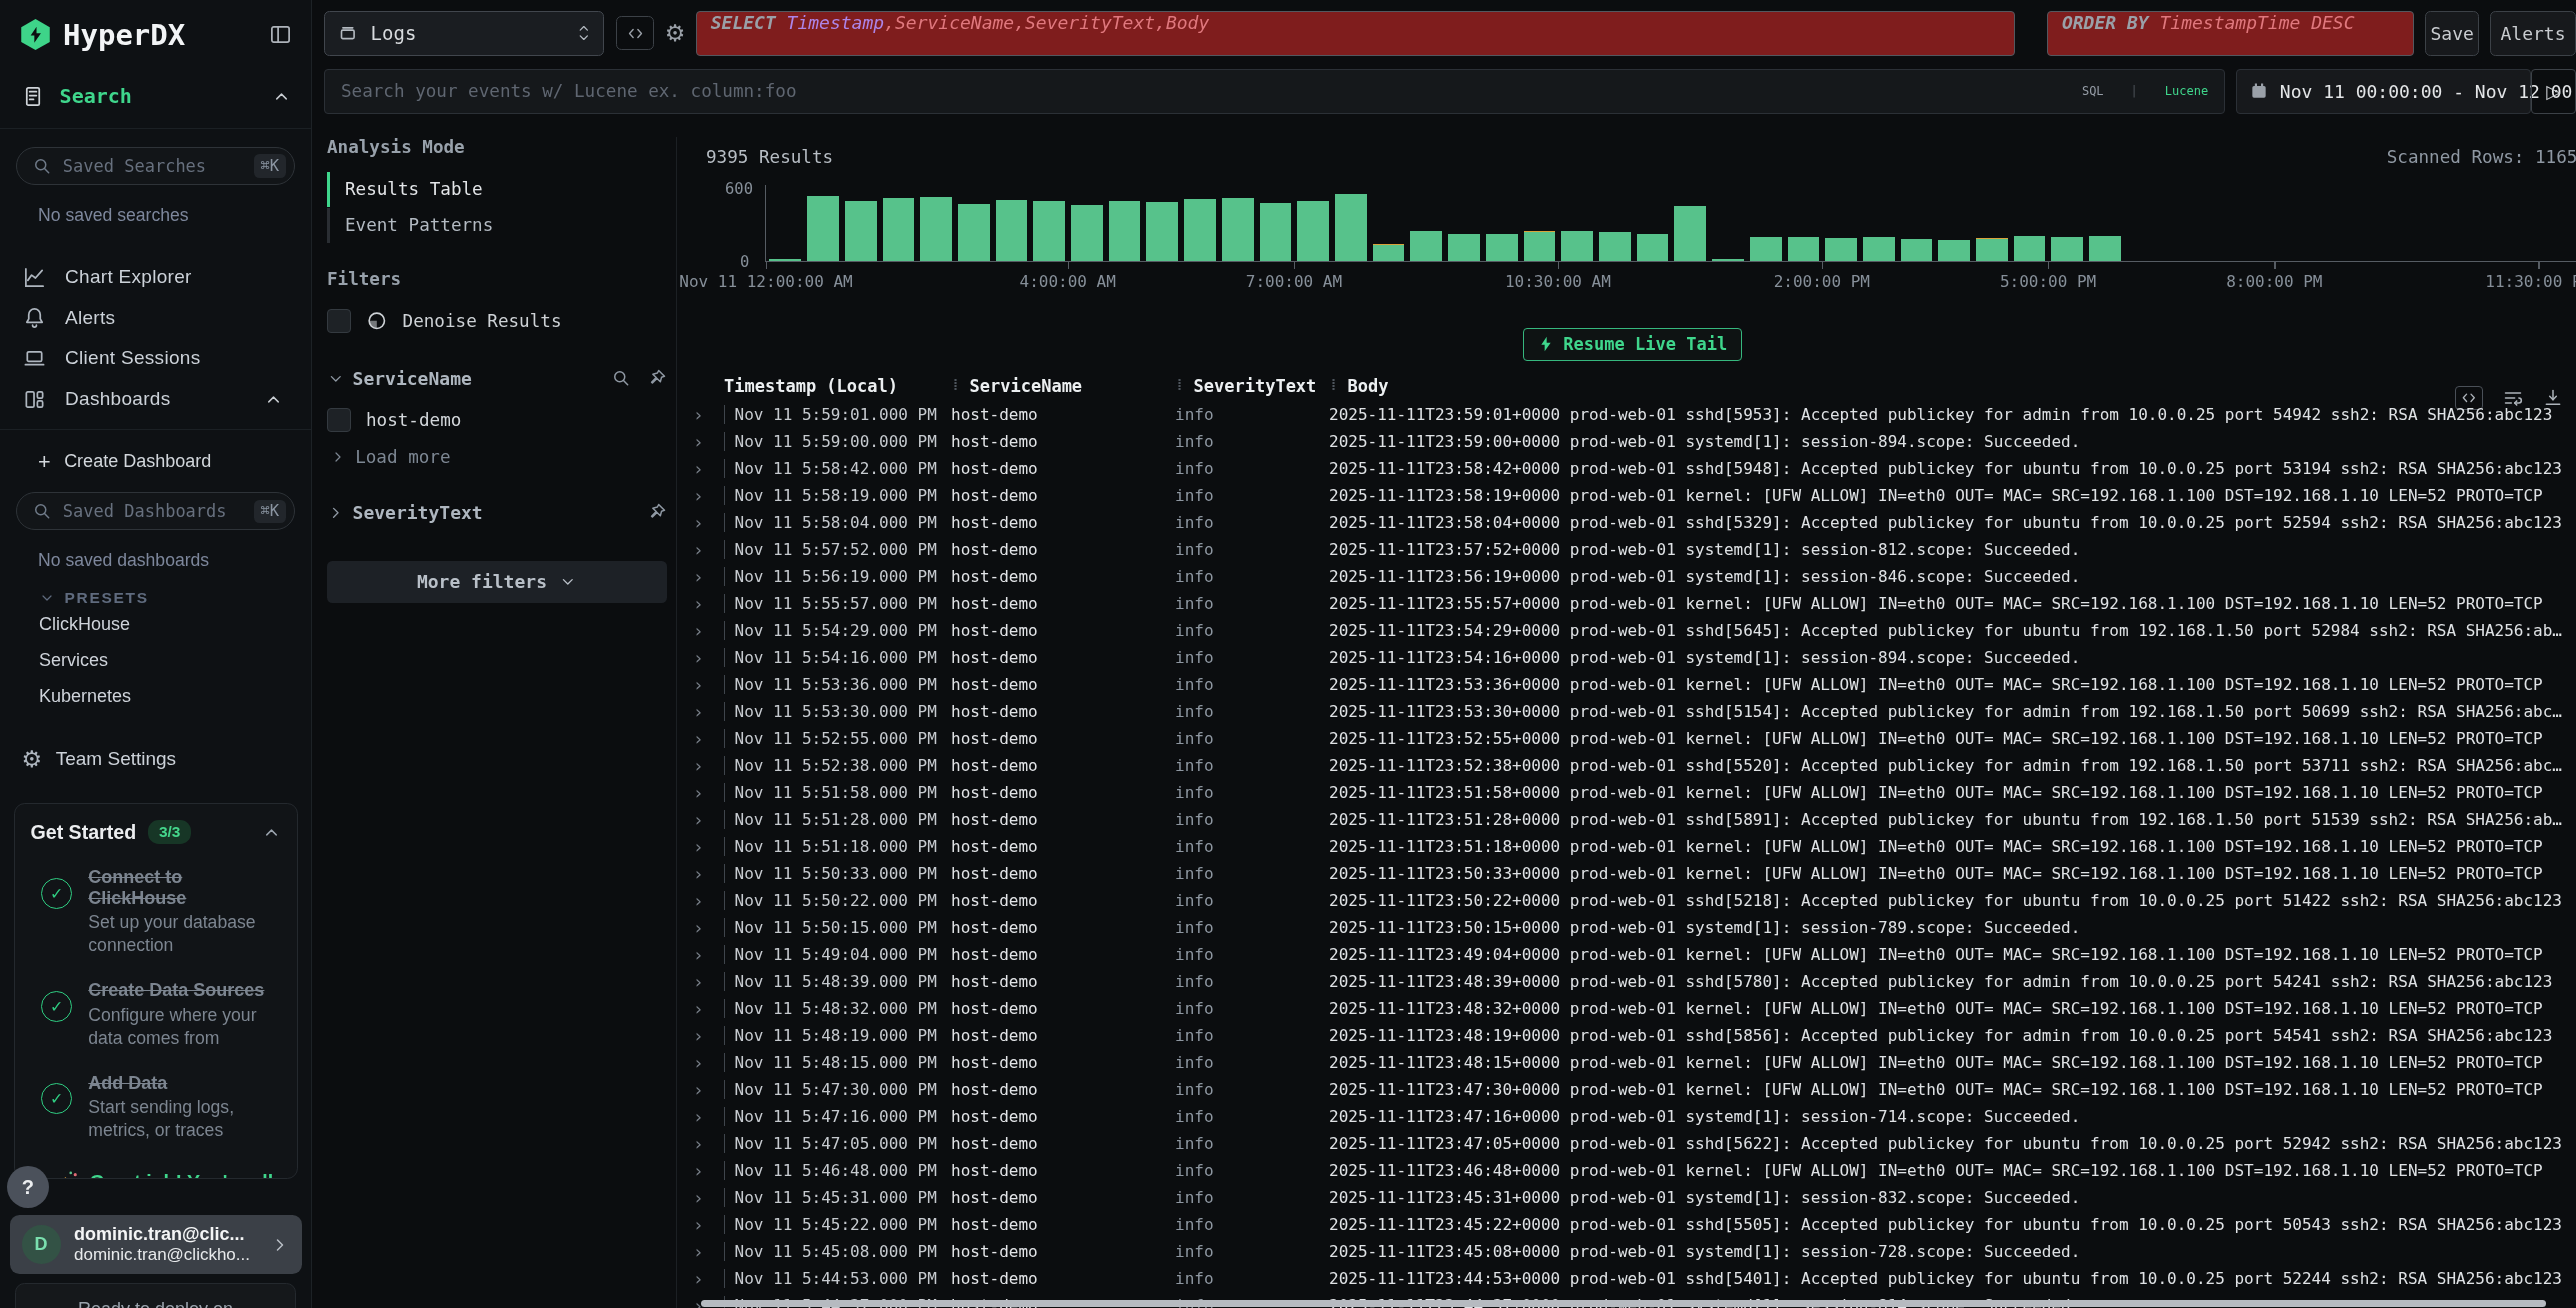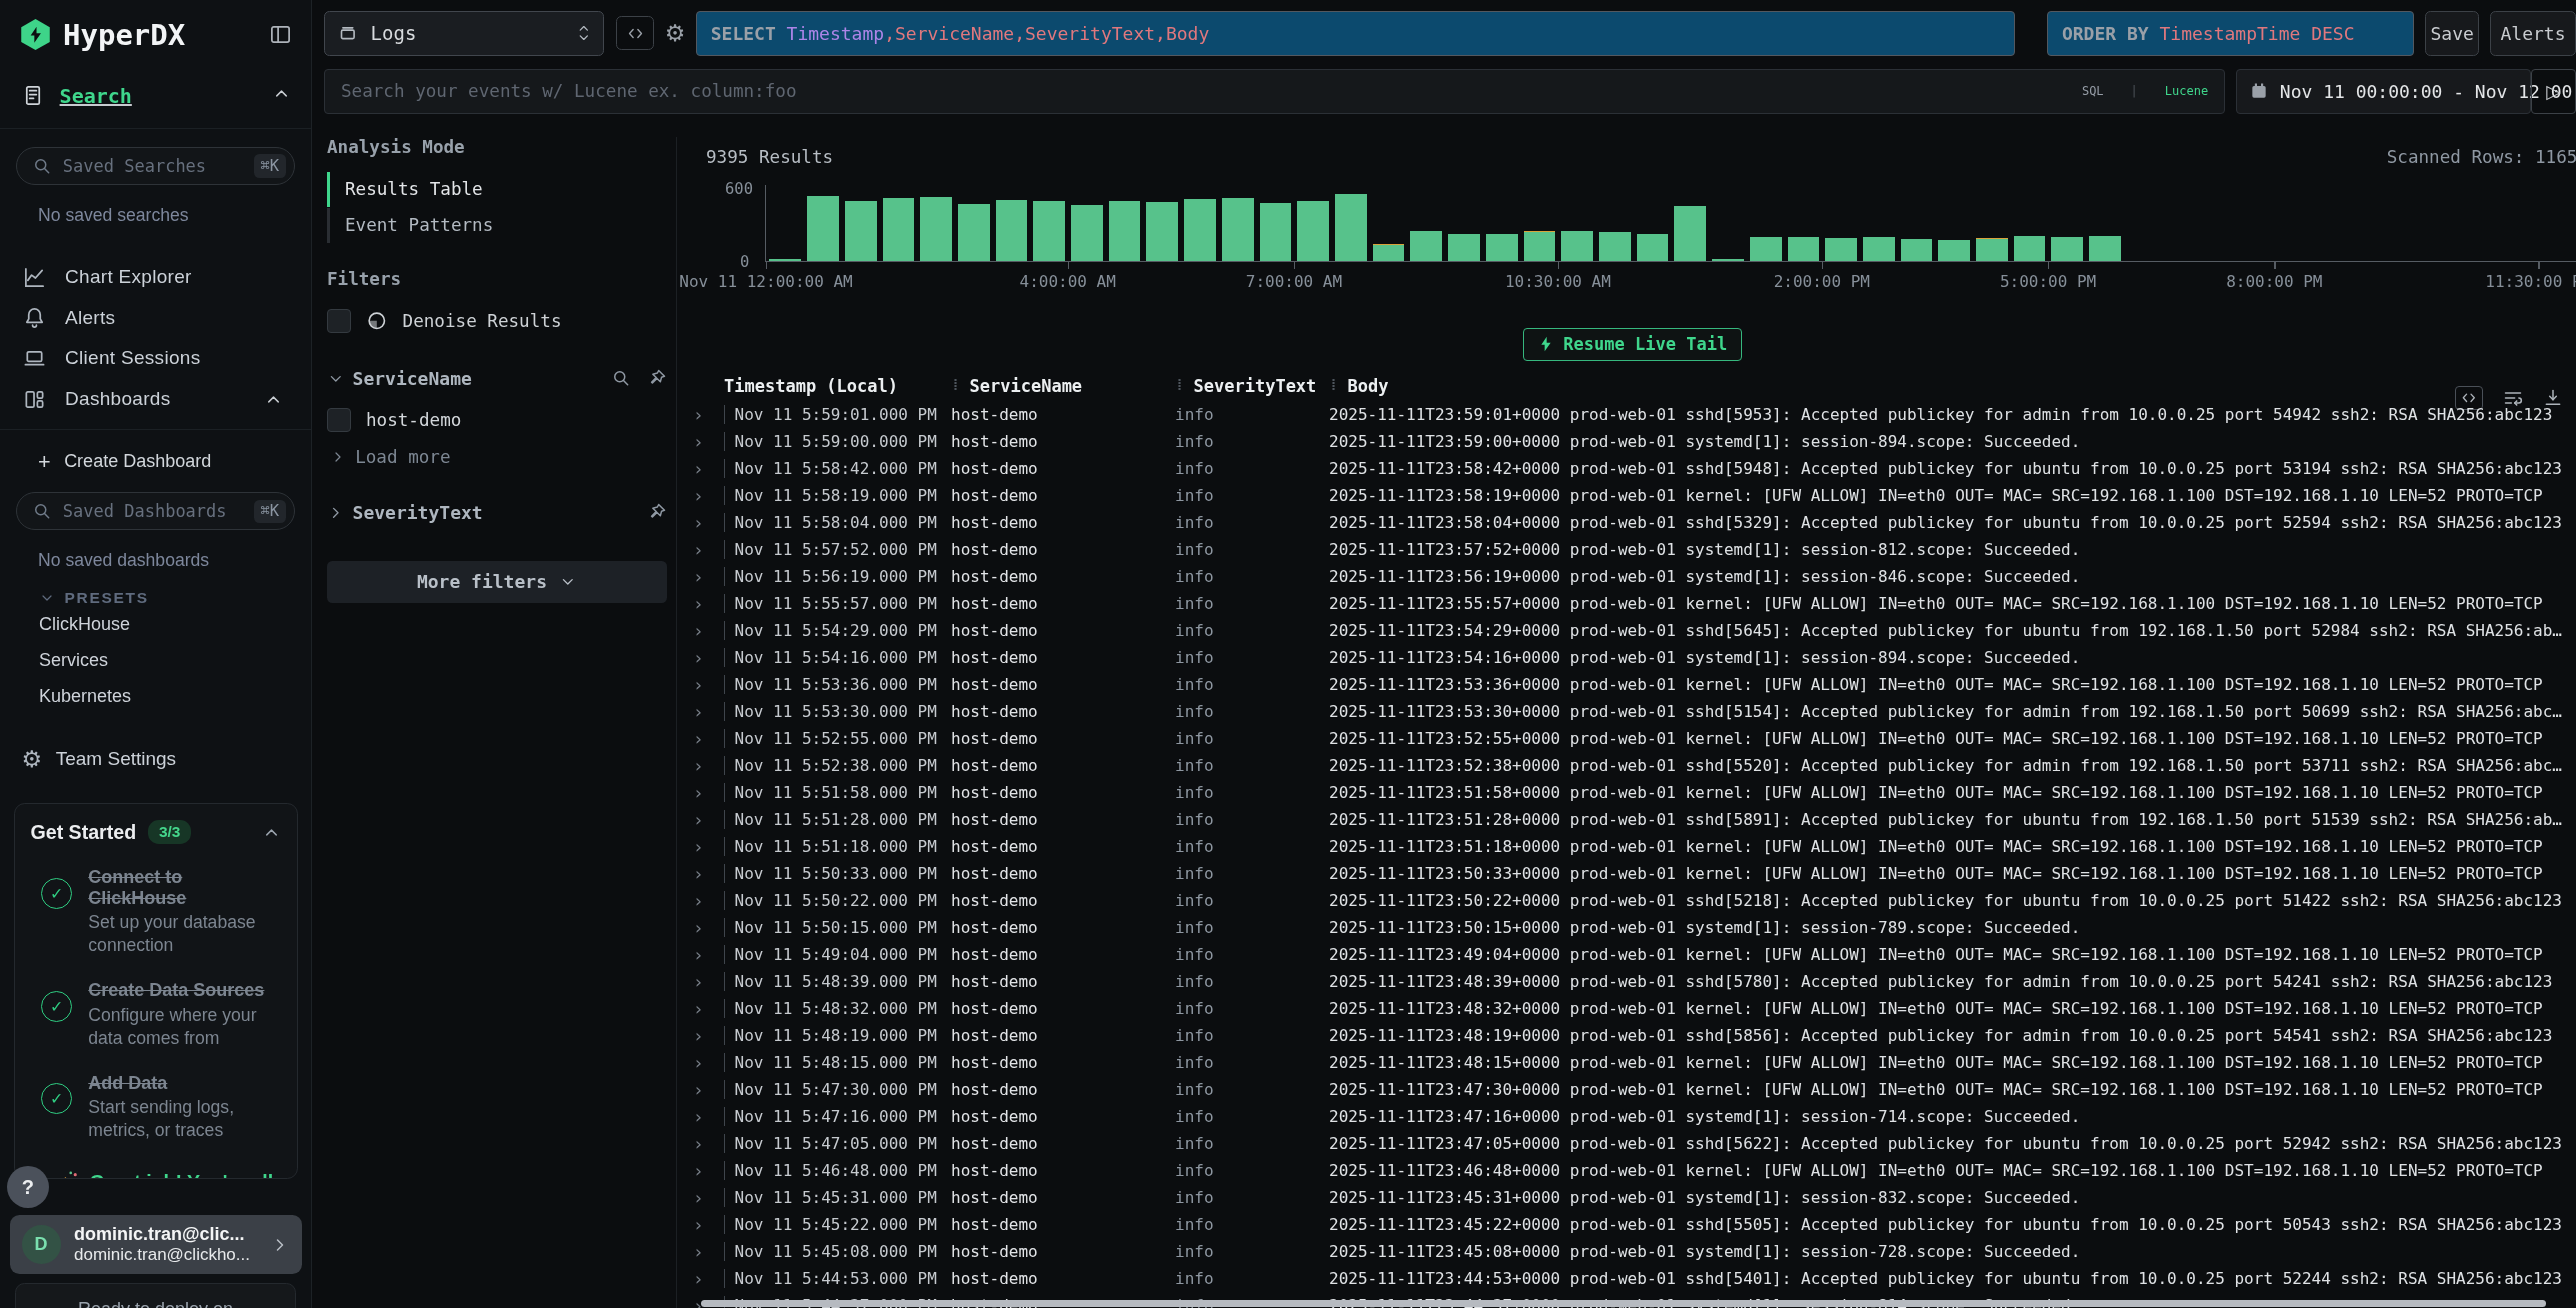--- a/index.html
+++ b/index.html
@@ -25,21 +25,21 @@
     width:31px; height:31px; background:#3ed489;
     clip-path:polygon(50% 0,96% 26%,96% 74%,50% 100%,4% 74%,4% 26%);
     display:flex; align-items:center; justify-content:center;
   }
   .logo-hex svg { width:17.6px; height:17.6px; fill:#0c0f11; }
   .brand-name { font-weight:bold; font-size:29px; color:#f2f4f6; margin-left:12px; font-family:"DejaVu Sans Mono",monospace; }
   .collapse-btn { margin-left:auto; color:#aeb4bb; display:flex; }
   .icon { display:inline-flex; }
   .icon svg { stroke:currentColor; fill:none; stroke-width:1.8; stroke-linecap:round; stroke-linejoin:round; }
 
-  .search-row { display:flex; align-items:flex-start; padding:26px 20px 20px 21.6px;text-decoration:underline; }
+  .search-row { display:flex; align-items:center; padding:26px 20px 20px 21.6px; }
   .search-row .icon { color:#cfd4d9; }
   .search-row-label { color:#3fd68c; font-weight:bold; font-size:20px; margin-left:15px; font-family:"DejaVu Sans Mono",monospace; }
   .search-row .chev { margin-left:auto; color:#c9ced3; }
   .divider { border-top:1.4px solid #1b2024; }
 
   .pill-input {
     margin:17.6px 16px 0 16px; height:38px; border:1.4px solid #2e3338; border-radius:20px;
     background:#121518; display:flex; align-items:center; padding:0 8px 0 15px;
   }
   .pill-input .icon { color:#6f7a88; }
@@ -109,22 +109,22 @@
     width:280px; height:45px; background:#1a1d21; border:1.4px solid #41464d; border-radius:5.4px;
     display:flex; align-items:center; padding:0 10.8px 0 12px; color:#d7dadd;
   }
   .source-select .icon { color:#b4bac1; }
   .source-label { margin-left:12px; font-size:19px; }
   .updown { margin-left:auto; color:#8f98a1; }
   .sq-btn { width:38px; height:34px; border:1.4px solid #3c4147; border-radius:5.4px; color:#9aa0a8;
     display:flex; align-items:center; justify-content:center; margin-left:12px; }
   .bare-btn { color:#9aa0a8; margin-left:10.8px; font-size:23px; font-family:"DejaVu Sans",sans-serif; }
   .query-input {
-    flex:1; min-width:0; height:45px; background:#0c4a6e; border:1.4px solid #53585f; border-radius:4px;
-    margin-left:10.8px; display:flex; align-items:center; padding:0 13.5px; font-size:18px; white-space:nowrap; overflow:hidden;
+    flex:1; min-width:0; height:45px; background:#7f1d1d; border:1.4px solid #53585f; border-radius:4px;
+    margin-left:10.8px; display:flex; align-items:flex-start; padding:0 13.5px; font-size:18px; white-space:nowrap; overflow:hidden;font-style:italic;
   }
   .kw { color:#9aa0a8; font-weight:bold; }
   .tok-purple { color:#ad85e8; }
   .tok-salmon { color:#e0787e; }
   .orderby-input { width:367px; flex:none;margin-left:32px; }
   .txt-btn {
     height:45px; border:1.4px solid #3c4147; border-radius:5.4px; background:#17191c; color:#c9ccd0;
     display:flex; align-items:center; justify-content:center; font-size:18px; margin-left:10.8px;
   }
   .save-btn { width:54px; }

